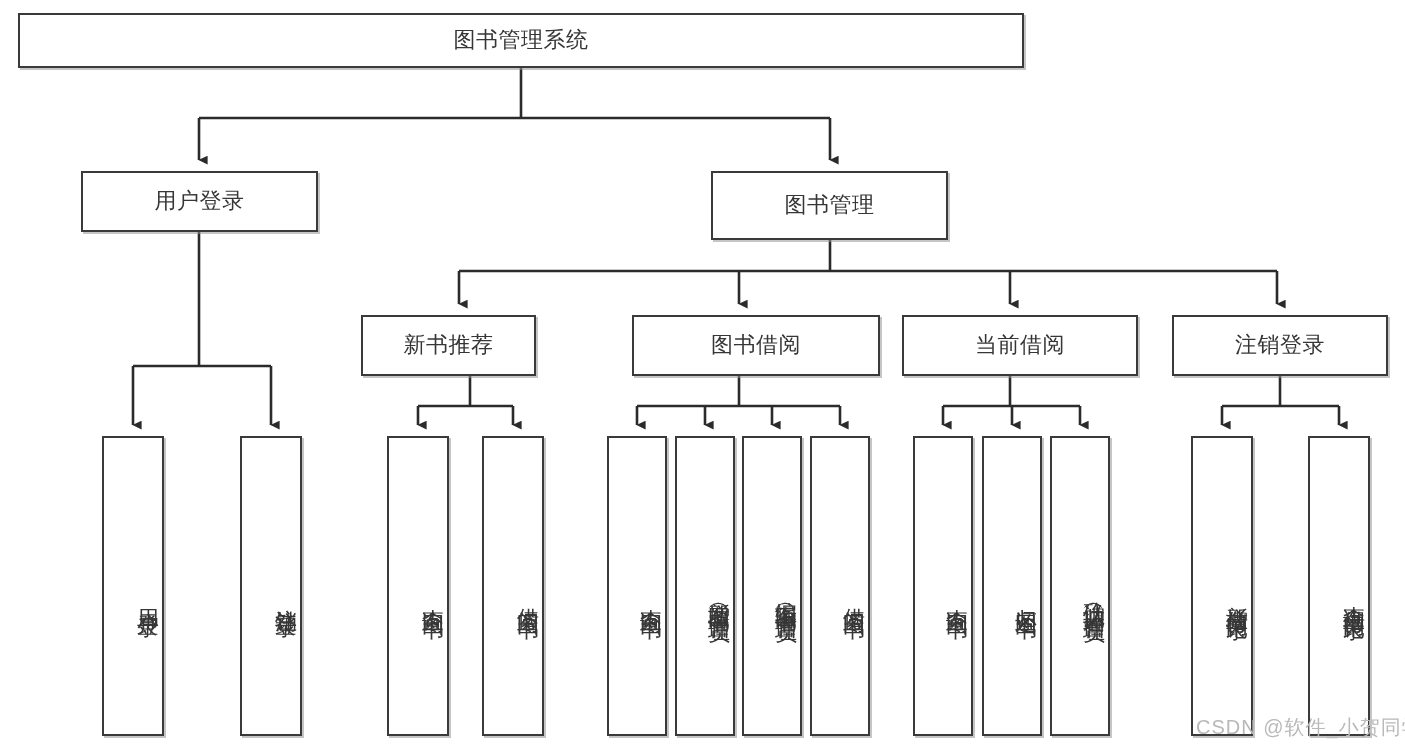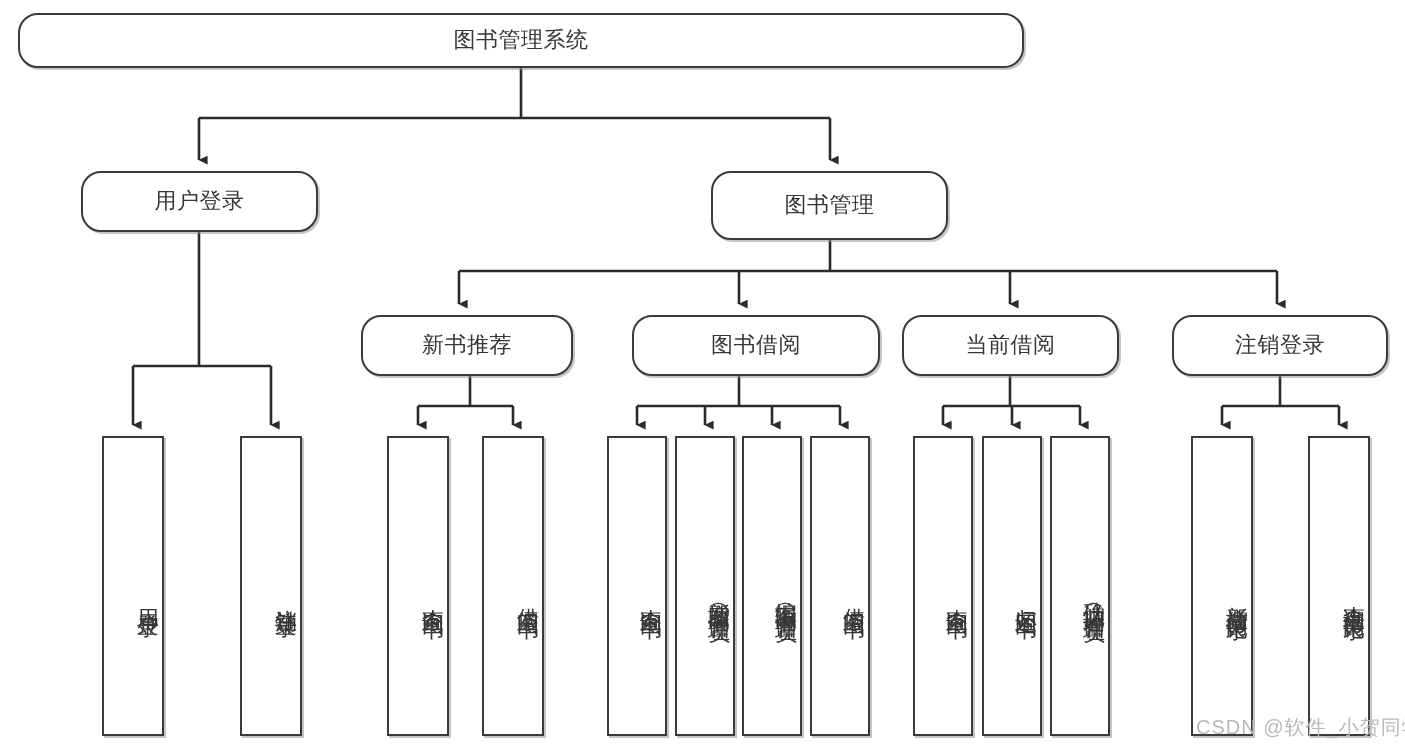--- a/index.html
+++ b/index.html
@@ -36,21 +36,20 @@
     display: flex;
     align-items: center;
     justify-content: center;
     color: #363636;
     letter-spacing: 0.5px;
   }
   .node.horiz {
     font-size: 22px;
     line-height: 1.2;
     padding: 0 21px;
-    border-radius: 20px;
   }
   .node.vert {
     writing-mode: vertical-rl;
     text-orientation: upright;
     font-size: 22px;
     line-height: 1.25;
     align-items: flex-start;
     justify-content: center;
     padding-top: 22px;
     letter-spacing: 3px;
@@ -129,27 +128,27 @@
     <span class="node-label">图书管理系统</span>
   </div>
 
   <div class="node horiz" id="node-l2-0" style="left: 81px; top: 171px; width: 237px; height: 61px;">
     <span class="node-label">用户登录</span>
   </div>
   <div class="node horiz" id="node-l2-1" style="left: 711px; top: 171px; width: 237px; height: 69px;">
     <span class="node-label">图书管理</span>
   </div>
 
-  <div class="node horiz" id="node-l3-0" style="left: 361px; top: 315px; width: 212px; height: 61px;">
+  <div class="node horiz" id="node-l3-0" style="left: 361px; top: 315px; width: 175px; height: 61px;">
     <span class="node-label">新书推荐</span>
   </div>
   <div class="node horiz" id="node-l3-1" style="left: 632px; top: 315px; width: 248px; height: 61px;">
     <span class="node-label">图书借阅</span>
   </div>
-  <div class="node horiz" id="node-l3-2" style="left: 902px; top: 315px; width: 217px; height: 61px;">
+  <div class="node horiz" id="node-l3-2" style="left: 902px; top: 315px; width: 236px; height: 61px;">
     <span class="node-label">当前借阅</span>
   </div>
   <div class="node horiz" id="node-l3-3" style="left: 1172px; top: 315px; width: 216px; height: 61px;">
     <span class="node-label">注销登录</span>
   </div>
 
   <div class="node vert" id="node-leaf-0" style="left: 102px; top: 436px; width: 62px; height: 300px;">
     <span class="node-label">用户登录</span>
   </div>
   <div class="node vert" id="node-leaf-1" style="left: 240px; top: 436px; width: 62px; height: 300px;">

